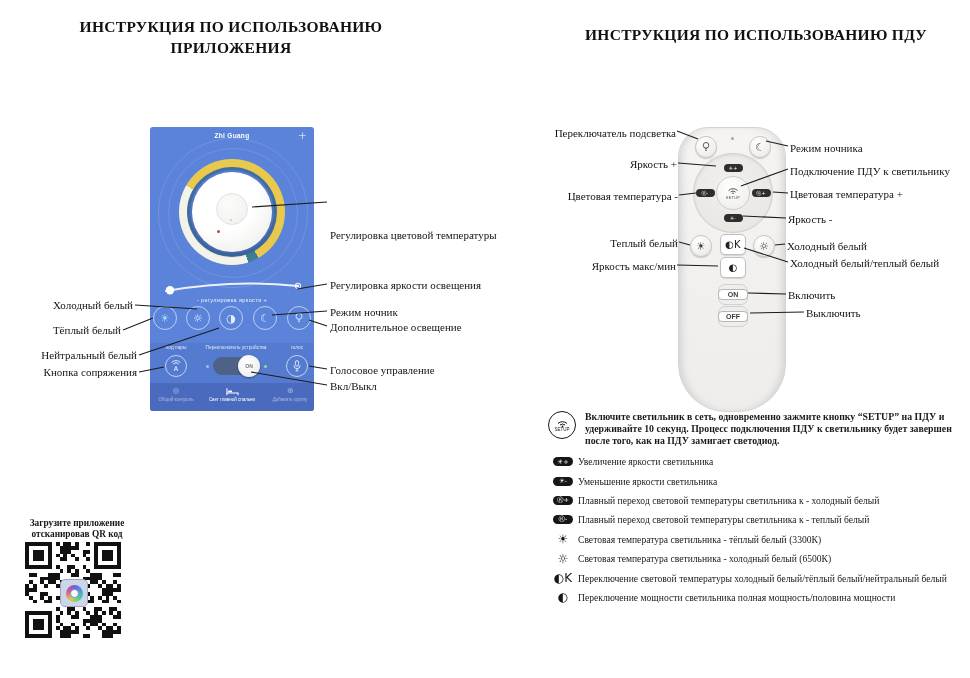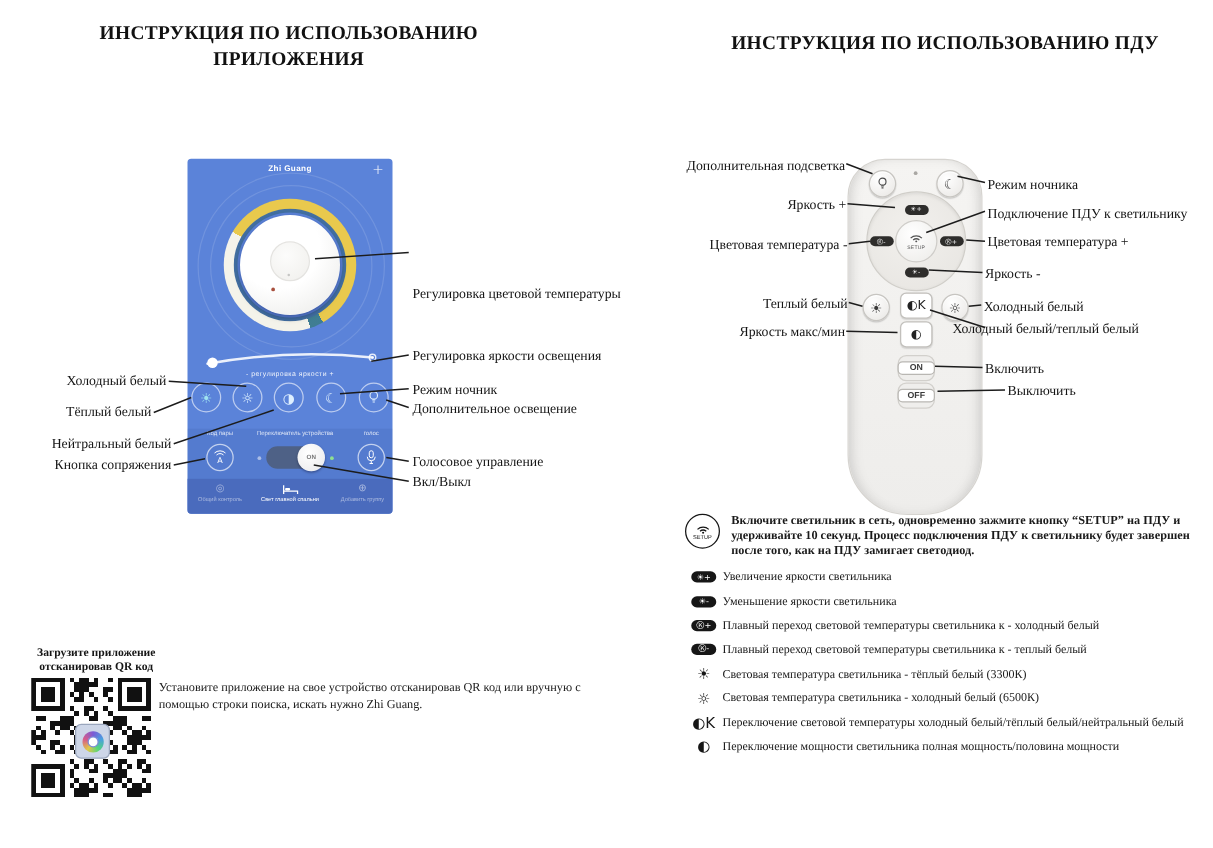--- a/index.html
+++ b/index.html
@@ -266,31 +266,31 @@
     </div>
 
     <div class="recess" style="left:39px;top:156px;">
       <span class="btn-face">ON</span>
     </div>
     <div class="recess" style="left:39px;top:178px;">
       <span class="btn-face">OFF</span>
     </div>
   </div>
 
-  <span class="callout c-r" style="right:294px;top:127px;">Дополнительная подсветка</span>
+  <span class="callout c-r" style="right:294px;top:127px;">Переключатель подсветка</span>
   <span class="callout c-r" style="right:293px;top:158px;text-align:center;">Яркость +</span>
   <span class="callout c-r" style="right:292px;top:190px;">Цветовая температура -</span>
   <span class="callout c-r" style="right:292px;top:237px;">Теплый белый</span>
   <span class="callout c-r" style="right:294px;top:260px;">Яркость макс/мин</span>
   <span class="callout" style="left:790px;top:142px;">Режим ночника</span>
   <span class="callout" style="left:790px;top:165px;">Подключение ПДУ к светильнику</span>
   <span class="callout" style="left:790px;top:188px;">Цветовая температура +</span>
   <span class="callout" style="left:788px;top:213px;">Яркость -</span>
   <span class="callout" style="left:787px;top:240px;">Холодный белый</span>
-  <span class="callout" style="left:762px;top:257px;">Холодный белый/теплый белый</span>
+  <span class="callout" style="left:790px;top:257px;">Холодный белый/теплый белый</span>
   <span class="callout" style="left:788px;top:289px;">Включить</span>
   <span class="callout" style="left:806px;top:307px;">Выключить</span>
 
   <div id="setup-note">
     <div id="setup-note-icon">
       <svg width="13" height="8" viewBox="0 0 24 16">
         <path d="M3 9 A13 13 0 0 1 21 9" fill="none" stroke="#161616" stroke-width="2"></path>
         <path d="M7 12 A8 8 0 0 1 17 12" fill="none" stroke="#161616" stroke-width="2"></path>
         <circle cx="12" cy="14.5" r="1.7" fill="#161616"></circle>
       </svg>
@@ -641,21 +641,20 @@
         <rect x="20" y="24" width="1" height="1"></rect>
         <rect x="21" y="24" width="1" height="1"></rect>
         <rect x="22" y="24" width="1" height="1"></rect>
       </svg>
     <div id="qr-app-icon">
         <span class="ring">
           <i></i>
         </span>
       </div>
   </div>
-  <div class="dl-para" style="top:545px;">Установите приложение на свое устройство отсканировав QR код или вручную с помощью строки поиска, искать нужно Zhi Guang.</div>
 
   <svg id="lines" width="970" height="678">
     <line x1="135" y1="305" x2="197" y2="309"></line>
     <line x1="123" y1="330" x2="153" y2="318"></line>
     <line x1="139" y1="355" x2="219" y2="328"></line>
     <line x1="139" y1="372" x2="164" y2="367"></line>
     <line x1="327" y1="202" x2="252" y2="207"></line>
     <line x1="327" y1="284" x2="297" y2="289"></line>
     <line x1="327" y1="311" x2="272" y2="315"></line>
     <line x1="327" y1="326" x2="309" y2="320"></line>

